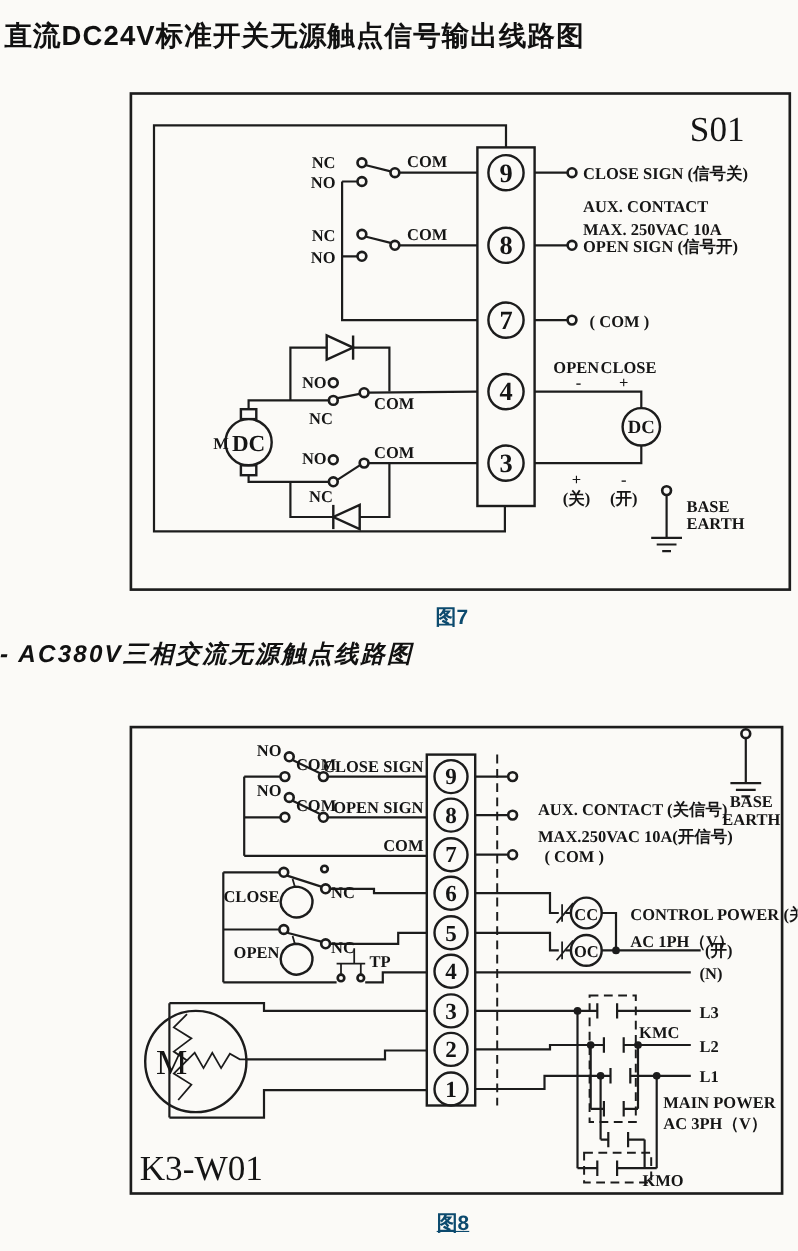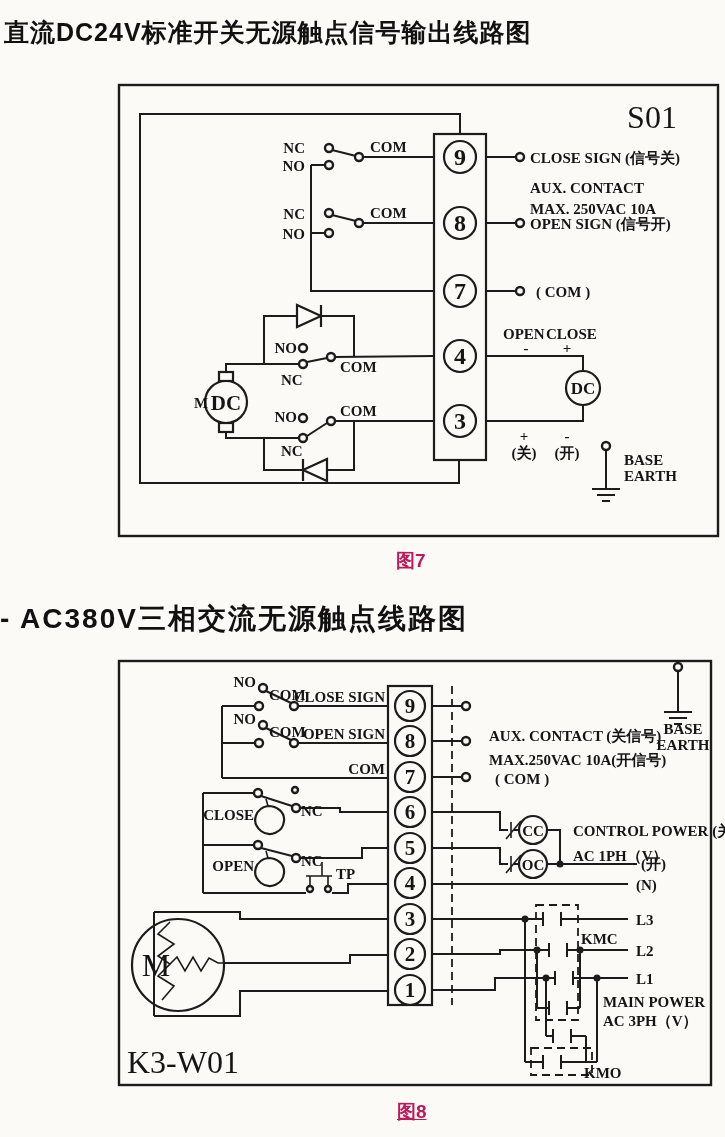--- a/index.html
+++ b/index.html
@@ -11,23 +11,23 @@
     overflow:hidden;
   }
   .title{
     position:absolute;
     font-weight:bold;
     color:#111;
     letter-spacing:1px;
     white-space:nowrap;
   }
   #title-dc{left:4px;top:16px;font-size:25px;text-align:right;}
-  #title-ac{left:0px;top:600px;font-size:28px;letter-spacing:2px;}
+  #title-ac{left:0px;top:580px;font-size:22px;letter-spacing:2px;font-style:italic;}
   .fig-caption{
-    position:absolute;font-weight:bold;font-size:19px;color:#be185d;
+    position:absolute;font-weight:bold;font-size:19px;color:#0c4a6e;
   }
   #fig7{left:396px;top:548px;}
   #fig8{left:397px;top:1099px;text-decoration:underline;}
   svg{position:absolute;}
   .wire{stroke:#1c1c1c;stroke-width:2;fill:none;}
   .wire-thin{stroke:#1c1c1c;stroke-width:1.6;fill:none;}
   .dashed{stroke:#1c1c1c;stroke-width:1.8;fill:none;stroke-dasharray:8 5;}
   .contact{fill:#fbfaf7;stroke:#1c1c1c;stroke-width:2.4;}
   .dot{fill:#1c1c1c;stroke:none;}
   .comp{fill:none;stroke:#1c1c1c;stroke-width:2.2;}

